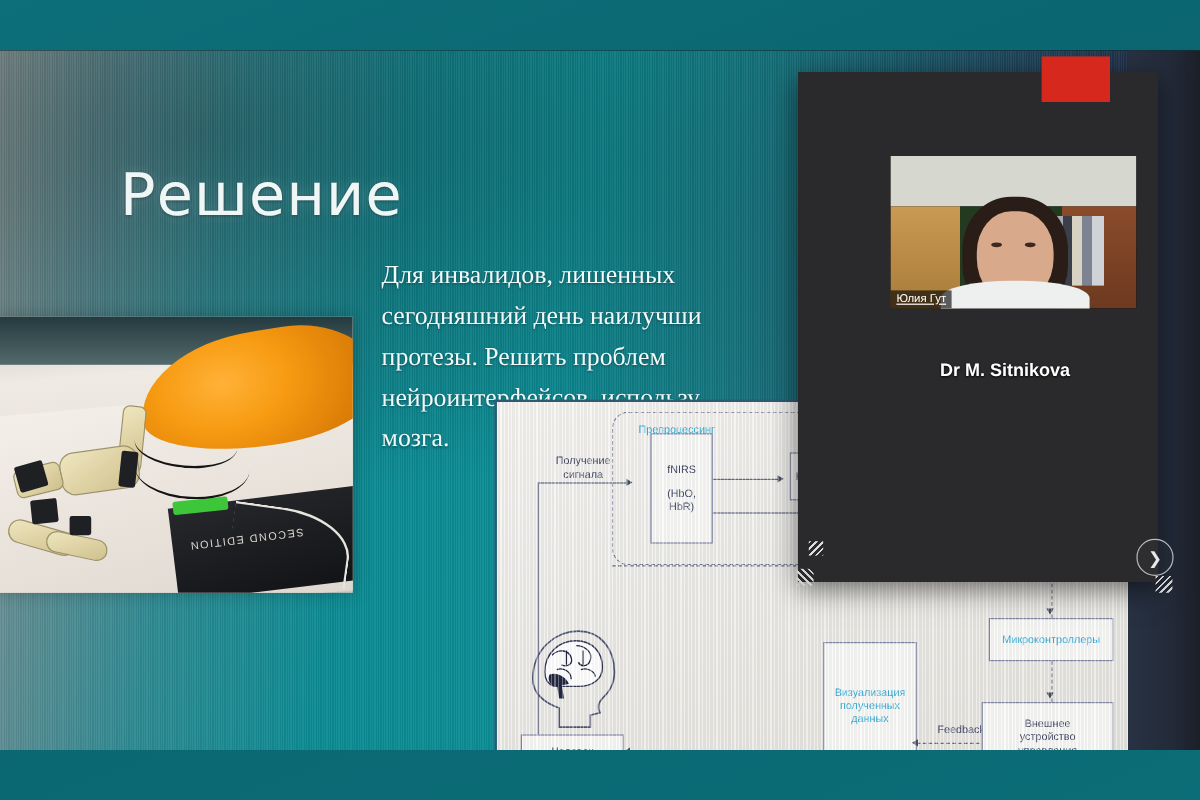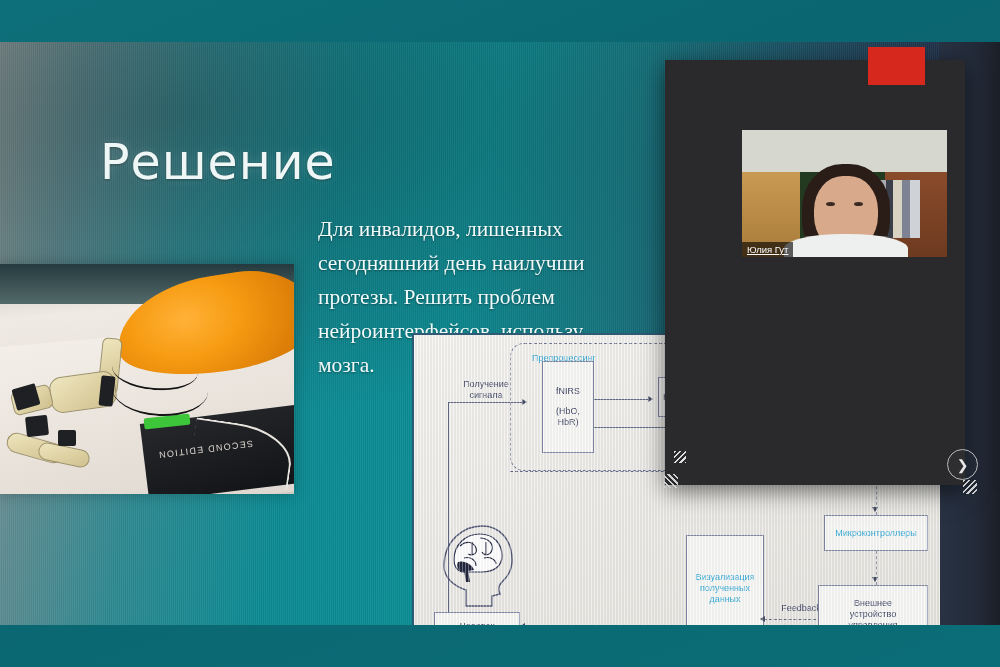--- a/index.html
+++ b/index.html
@@ -321,20 +321,21 @@
       <div class="w1-books"></div>
       <div class="w1-hair"></div>
         <div class="w1-face"></div>
       <div class="w1-eye" style="left:84px;top:72px;"></div>
       <div class="w1-eye" style="left:112px;top:72px;"></div>
       <div class="w1-shirt"></div>
       <div class="name">Юлия Гут</div>
     </div>
 
 
+    <div id="dr-name">Dr M. Sitnikova</div>
 
     <div id="next-btn">
       <span>❯</span>
     </div>
     <div class="grip" id="grip-br"></div>
     <div class="grip" id="grip-bl"></div>
     <div class="grip" id="grip-dg"></div>
 
   </div>
 </div>

